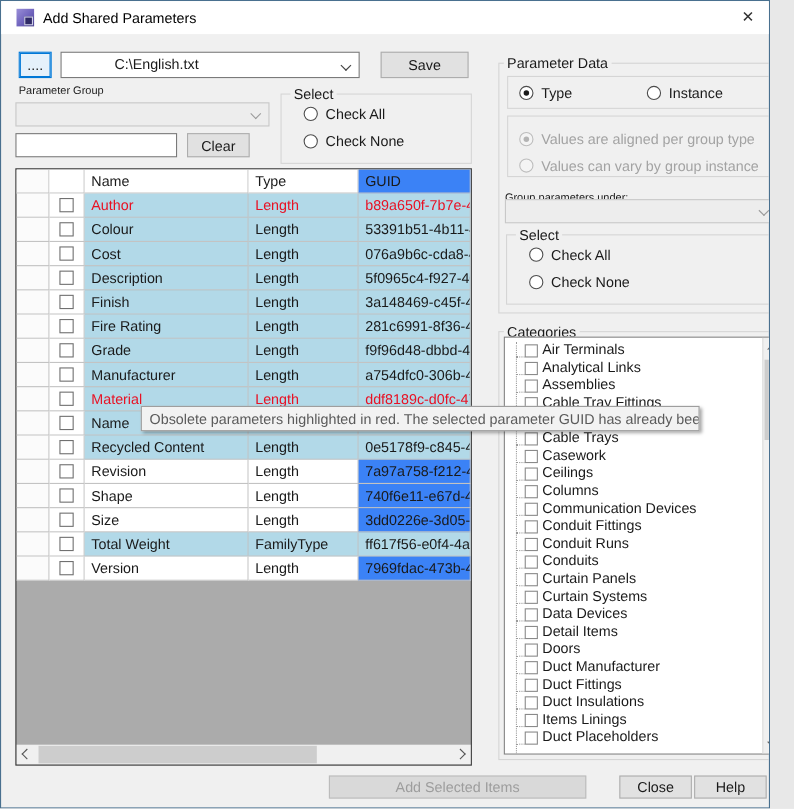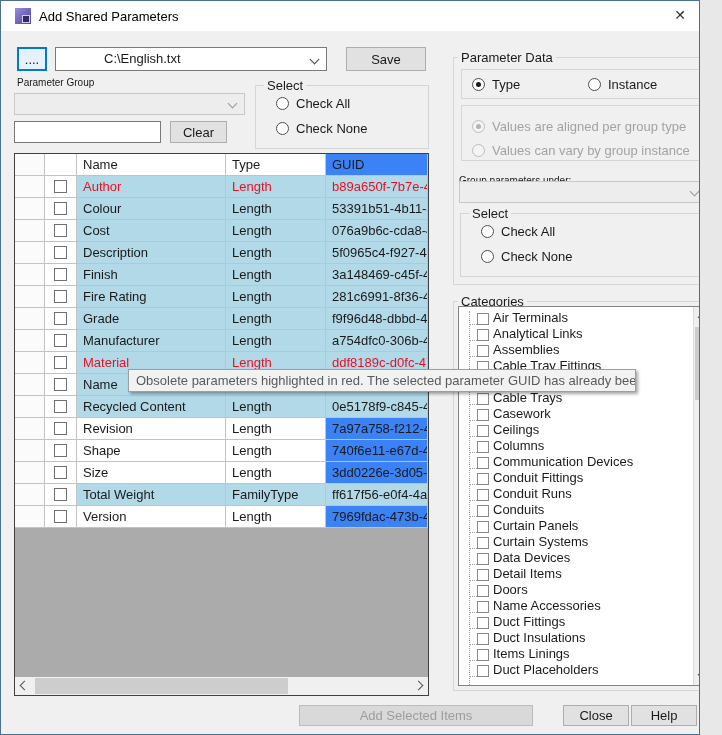--- a/index.html
+++ b/index.html
@@ -423,21 +423,21 @@
           <span class="cat-label">Detail Items</span>
         </div>
         <div class="cat-item">
           <span class="tree-h"></span>
           <span class="cat-cb"></span>
           <span class="cat-label">Doors</span>
         </div>
         <div class="cat-item">
           <span class="tree-h"></span>
           <span class="cat-cb"></span>
-          <span class="cat-label">Name Accessories</span>
+          <span class="cat-label">Duct Manufacturer</span>
         </div>
         <div class="cat-item">
           <span class="tree-h"></span>
           <span class="cat-cb"></span>
           <span class="cat-label">Duct Fittings</span>
         </div>
         <div class="cat-item">
           <span class="tree-h"></span>
           <span class="cat-cb"></span>
           <span class="cat-label">Duct Insulations</span>

